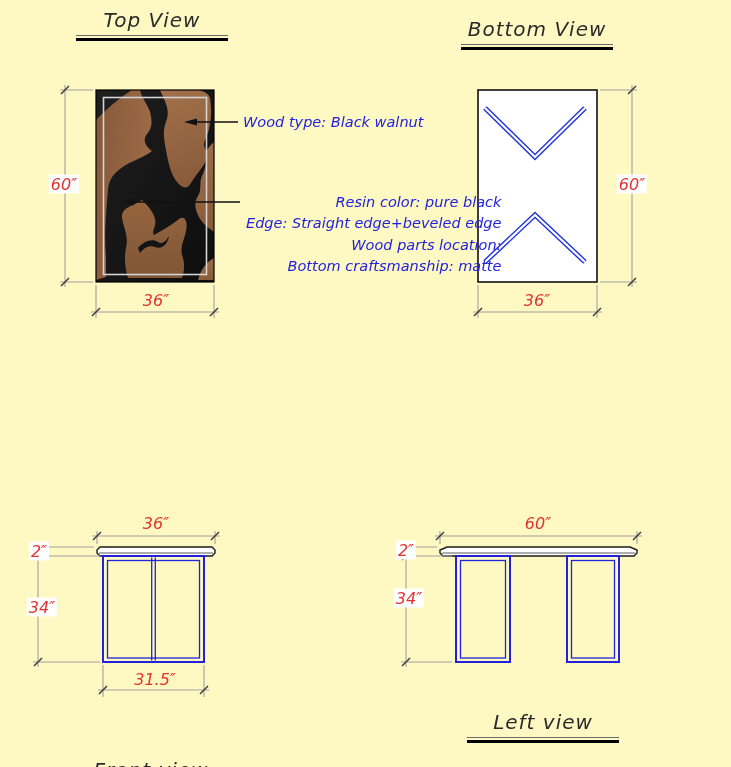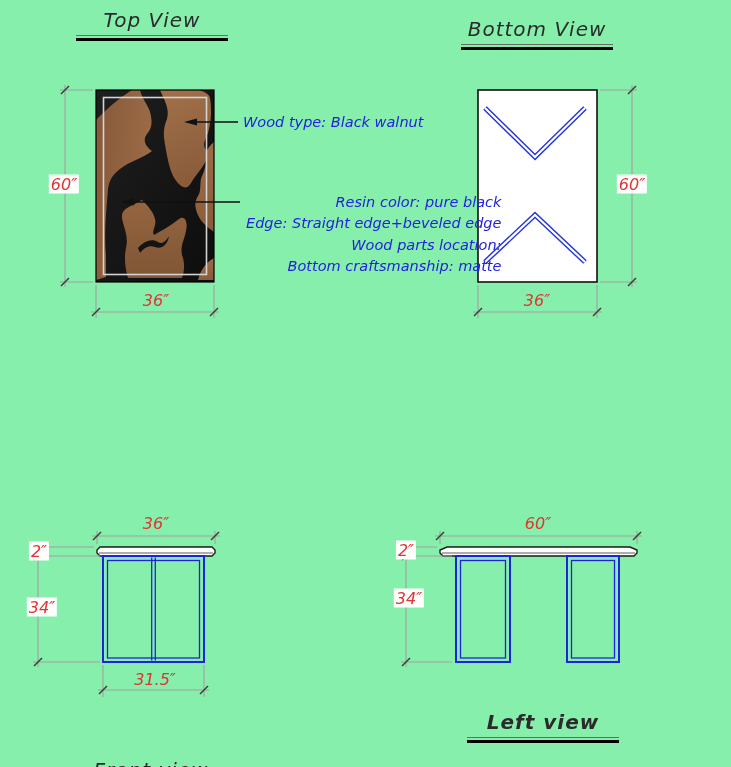--- a/index.html
+++ b/index.html
@@ -1,17 +1,17 @@
 <!DOCTYPE html>
 <html><head>
 <meta charset="utf-8">
 <style>
   html,body{margin:0;padding:0;background:#ffffff;}
   .canvas{
-    position:relative;width:731px;height:767px;background:#86efac;
+    position:relative;width:731px;height:767px;background:#fef9c3;
     font-family:"DejaVu Sans",sans-serif;overflow:hidden;
   }
   svg.linework{position:absolute;left:0;top:0;}
   .view-title{
     position:absolute;width:152px;text-align:center;
     font:italic 20px "DejaVu Sans",sans-serif;color:#2b2b2b;letter-spacing:1px;
   }
   .view-title .ul-thin{margin-top:3px;border-top:1.6px solid #6a6a6a;height:2px;}
   .view-title .ul-thick{height:3.4px;background:#000;}
   .dim{
@@ -179,21 +179,21 @@
   <div class="view-title" style="left:461px;top:17px;">
     <span>Bottom View</span>
     <div class="ul-thin"></div>
     <div class="ul-thick"></div>
   </div>
   <div class="view-title" style="left:75px;top:710px;margin-top:48px;">
     <span>Front view</span>
     <div class="ul-thin"></div>
     <div class="ul-thick"></div>
   </div>
-  <div class="view-title" style="left:467px;top:710px;font-weight:bold;">
+  <div class="view-title" style="left:467px;top:710px;">
     <span>Left view</span>
     <div class="ul-thin"></div>
     <div class="ul-thick"></div>
   </div>
 
   <div class="dim bg" style="left:64px;top:184px;">60″</div>
   <div class="dim" style="left:156px;top:300px;">36″</div>
   <div class="dim bg" style="left:632px;top:184px;">60″</div>
   <div class="dim" style="left:537px;top:300px;">36″</div>
   <div class="dim" style="left:156px;top:523px;">36″</div>

